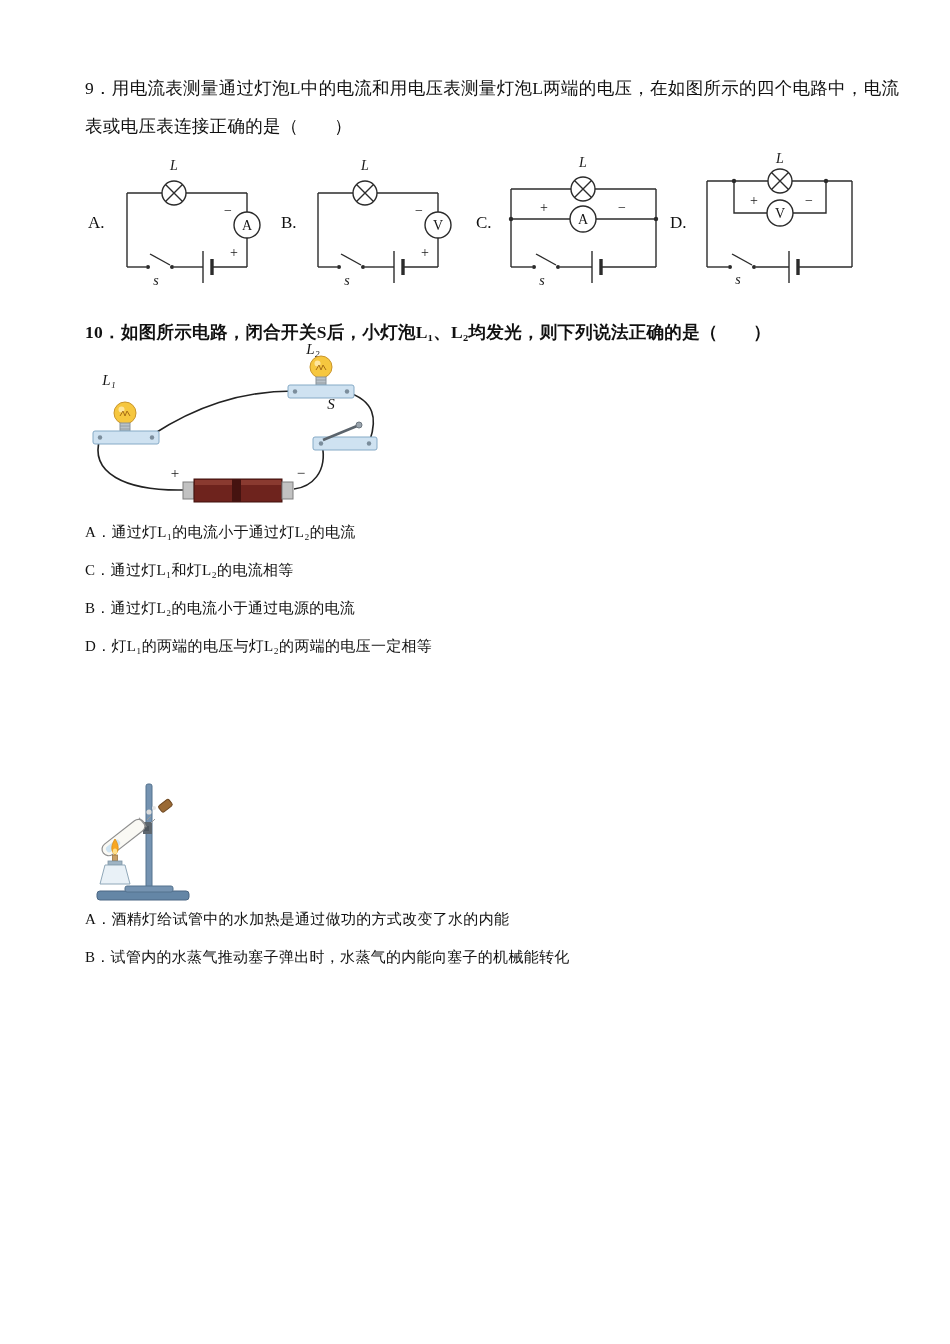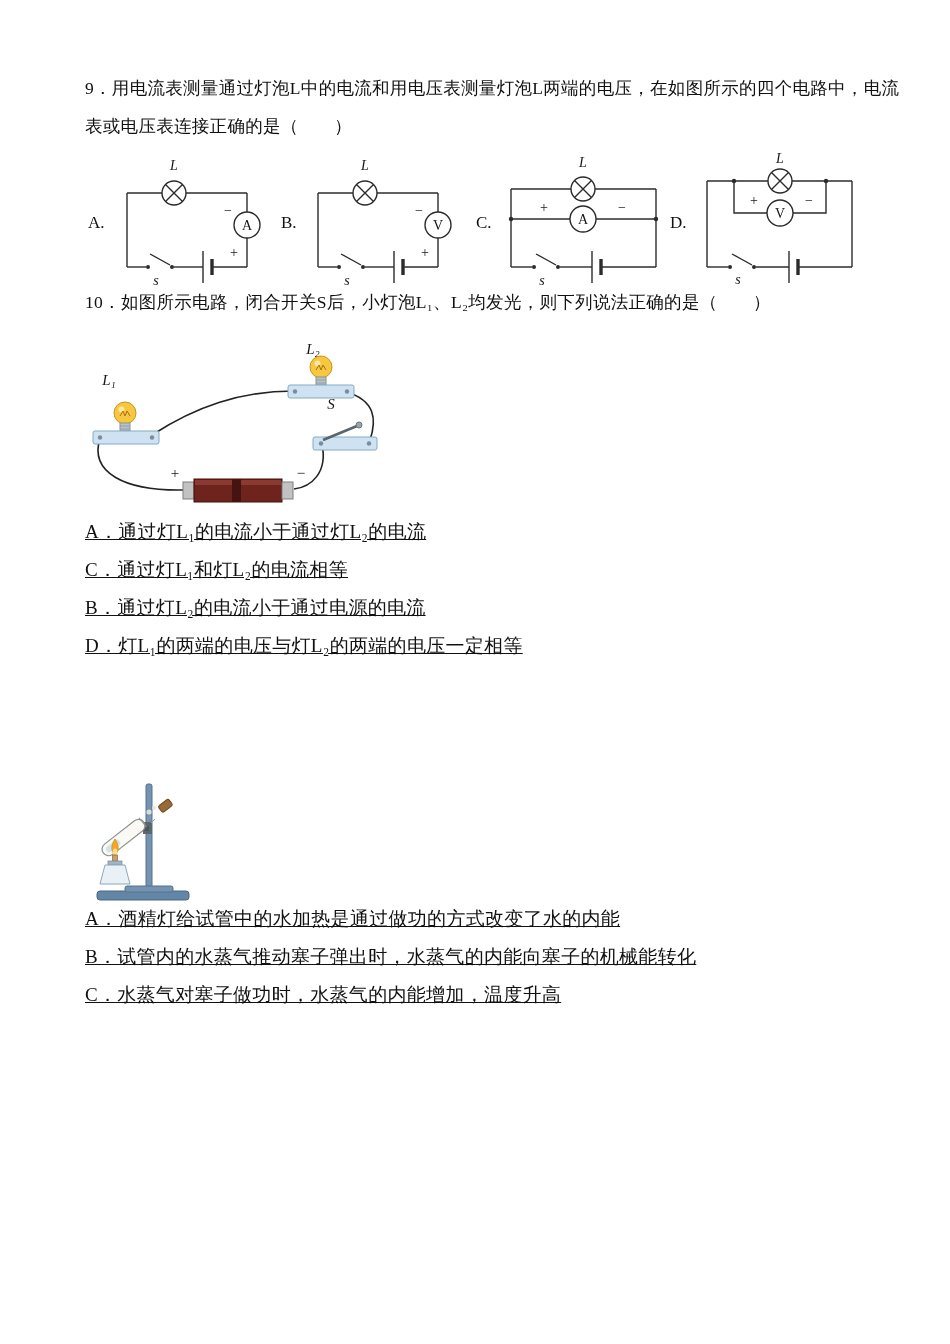--- a/index.html
+++ b/index.html
@@ -4,21 +4,21 @@
 <style>
   html,body{margin:0;padding:0;background:#ffffff;}
   .page{
     position:relative;width:950px;height:1344px;background:#ffffff;
     font-family:"Liberation Serif","DejaVu Serif",serif;color:#111;
     overflow:hidden;
     margin-top:7px;
   }
   .tblock{position:absolute;left:85px;width:840px;}
   .line{font-size:17.5px;line-height:38px;white-space:nowrap;letter-spacing:0.3px;}
-  .optline{font-size:19px;line-height:38px;white-space:nowrap;letter-spacing:0.3px;text-decoration:underline;}
+  .optline{font-size:15px;line-height:38px;white-space:nowrap;letter-spacing:0.3px;}
   .cktlabel{position:absolute;font-size:17px;}
   .ckt{position:absolute;}
   .ckt path,.ckt circle{stroke:#2b2b2b;fill:none;stroke-width:1.4px;}
   .ckt .dot{fill:#2b2b2b;stroke:none;}
   .ckt .thick{stroke-width:3.4px;}
   .ckt text{fill:#161616;stroke:none;text-anchor:middle;
     font-family:"Liberation Serif","DejaVu Serif",serif;}
   .clbl{font-size:14px;font-style:italic;}
   .cmtr{font-size:14px;}
   .csgn{font-size:14px;}
@@ -170,21 +170,21 @@
     </g>
     <g>
       <circle class="dot" cx="62" cy="116" r="2"></circle>
         <path d="M60 114 L40 103"></path>
         <circle class="dot" cx="38" cy="116" r="2"></circle>
         <path d="M36 116 H15"></path>
     </g>
     <text x="46" y="133" class="clbl">s</text>
   </svg>
 
-  <div class="tblock" style="top:276px;">
+  <div class="tblock" style="top:306px;font-weight:bold;">
     <div class="line">10．如图所示电路，闭合开关S后，小灯泡L₁、L₂均发光，则下列说法正确的是（　　）</div>
   </div>
 
   <svg class="fig" style="left:85px;top:334px;" width="310" height="180" viewBox="0 0 310 180">
 
     <path class="wire" d="M67 94 C110 66 155 50 209 50"></path>
     <path class="wire" d="M262 51 C290 60 292 78 285 99"></path>
     <path class="wire" d="M237 103 C243 132 226 146 209 148"></path>
     <path class="wire" d="M98 149 C40 150 4 132 15 97"></path>
 
@@ -272,17 +272,16 @@
       <ellipse cx="30" cy="72.5" rx="2.2" ry="3" fill="#ffe08a"></ellipse>
       <rect x="27.5" y="76" width="5" height="6" fill="#c9a066" stroke="#9a7442" stroke-width="0.8"></rect>
       <rect x="23" y="82" width="14" height="4" fill="#9fb4c4" stroke="#7d93a4" stroke-width="0.8"></rect>
       <path d="M15 105 L45 105 L40 86 L20 86 Z" fill="#e9f1f7" stroke="#8fa7b8"></path>
     </g>
   </svg>
 
   <div class="tblock" style="top:893px;">
     <div class="optline">A．酒精灯给试管中的水加热是通过做功的方式改变了水的内能</div>
     <div class="optline">B．试管内的水蒸气推动塞子弹出时，水蒸气的内能向塞子的机械能转化</div>
-    <div class="optline">C．水蒸气对塞子做功时，水蒸气的内能增加，温度升高</div>
   </div>
 
 
 </div>
 
 </body></html>

